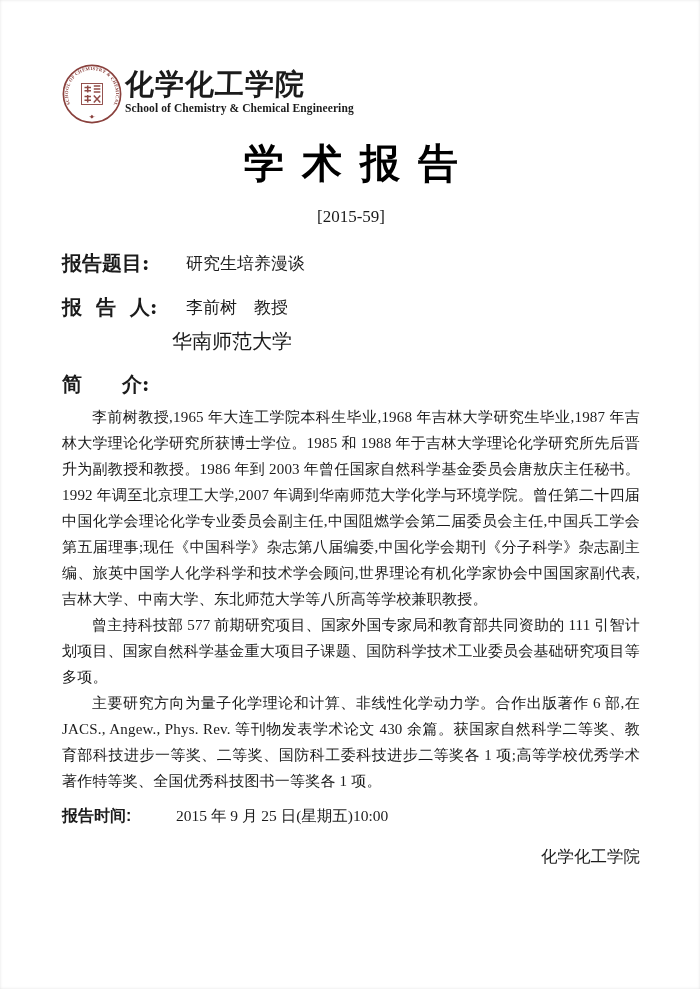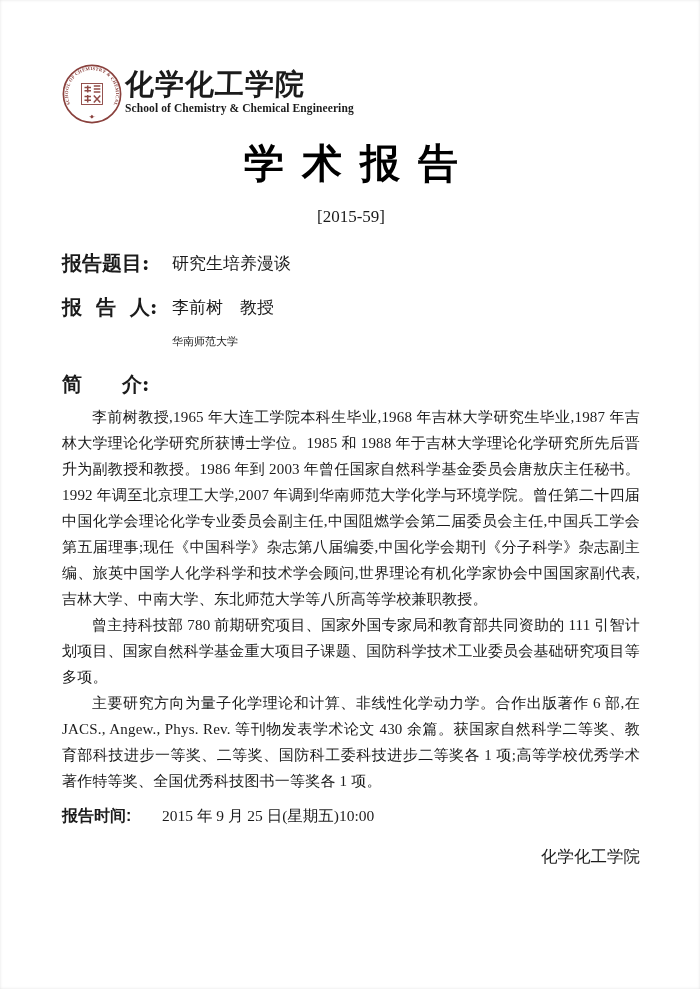--- a/index.html
+++ b/index.html
@@ -30,37 +30,37 @@
   }
   
   .doc-title{
     margin:8px 0 0;text-align:center;
     font-size:40px;font-weight:900;letter-spacing:18px;padding-left:18px;
     font-family:"DejaVu Serif","Liberation Serif",serif;
     color:#000;
   }
   .report-no{text-align:center;font-size:17px;margin-top:15px;line-height:22px;}
   
-  .row{display:flex;align-items:center;line-height:27px;}
+  .row{display:flex;align-items:center;line-height:27px;gap:14px;}
   .row-topic{margin-top:22px;}
   .row-speaker{margin-top:17px;}
   .row-time{margin-top:8px;}
   .row-venue{margin-top:14px;}
   .lbl{
     flex:0 0 110px;font-weight:bold;font-size:20px;
     font-family:"DejaVu Serif","Liberation Serif",serif;
   }
   .lbl-speaker{word-spacing:7px;}
   .lbl-hei{
     flex:0 0 100px;font-size:16px;font-weight:bold;
     font-family:"Liberation Sans","DejaVu Sans",sans-serif;
   }
   .val{font-size:17px;}
   .val-sm{font-size:15.5px;}
-  .affiliation{padding-left:110px;font-size:11px;line-height:27px;margin-top:7px;}
+  .affiliation{padding-left:110px;font-size:20px;line-height:27px;margin-top:7px;}
   .intro-lbl{
     margin-top:16px;font-size:20px;font-weight:bold;line-height:27px;
     font-family:"DejaVu Serif","Liberation Serif",serif;
   }
   
   .intro-body{margin-top:6px;}
   .para{
     margin:0;font-size:15px;line-height:26px;
     text-align:justify;text-indent:2em;
     letter-spacing:0.2px;
@@ -109,21 +109,21 @@
 
   <div class="row row-speaker">
     <span class="lbl lbl-speaker">报 告 人:</span>
     <span class="val">李前树　教授</span>
   </div>
   <div class="affiliation">华南师范大学</div>
 
   <div class="intro-lbl">简　　介:</div>
   <div class="intro-body">
     <p class="para">李前树教授,1965 年大连工学院本科生毕业,1968 年吉林大学研究生毕业,1987 年吉林大学理论化学研究所获博士学位。1985 和 1988 年于吉林大学理论化学研究所先后晋升为副教授和教授。1986 年到 2003 年曾任国家自然科学基金委员会唐敖庆主任秘书。1992 年调至北京理工大学,2007 年调到华南师范大学化学与环境学院。曾任第二十四届中国化学会理论化学专业委员会副主任,中国阻燃学会第二届委员会主任,中国兵工学会第五届理事;现任《中国科学》杂志第八届编委,中国化学会期刊《分子科学》杂志副主编、旅英中国学人化学科学和技术学会顾问,世界理论有机化学家协会中国国家副代表,吉林大学、中南大学、东北师范大学等八所高等学校兼职教授。</p>
-    <p class="para">曾主持科技部 780 前期研究项目、国家外国专家局和教育部共同资助的 111 引智计划项目、国家自然科学基金重大项目子课题、国防科学技术工业委员会基础研究项目等多项。</p>
+    <p class="para">曾主持科技部 577 前期研究项目、国家外国专家局和教育部共同资助的 111 引智计划项目、国家自然科学基金重大项目子课题、国防科学技术工业委员会基础研究项目等多项。</p>
     <p class="para">主要研究方向为量子化学理论和计算、非线性化学动力学。合作出版著作 6 部,在 JACS., Angew., Phys. Rev. 等刊物发表学术论文 430 余篇。获国家自然科学二等奖、教育部科技进步一等奖、二等奖、国防科工委科技进步二等奖各 1 项;高等学校优秀学术著作特等奖、全国优秀科技图书一等奖各 1 项。</p>
   </div>
 
   <div class="row row-time">
     <span class="lbl-hei">报告时间:</span>
     <span class="val-sm">2015 年 9 月 25 日(星期五)10:00</span>
   </div>
 
   <div class="sig sig-org">化学化工学院</div>
 

